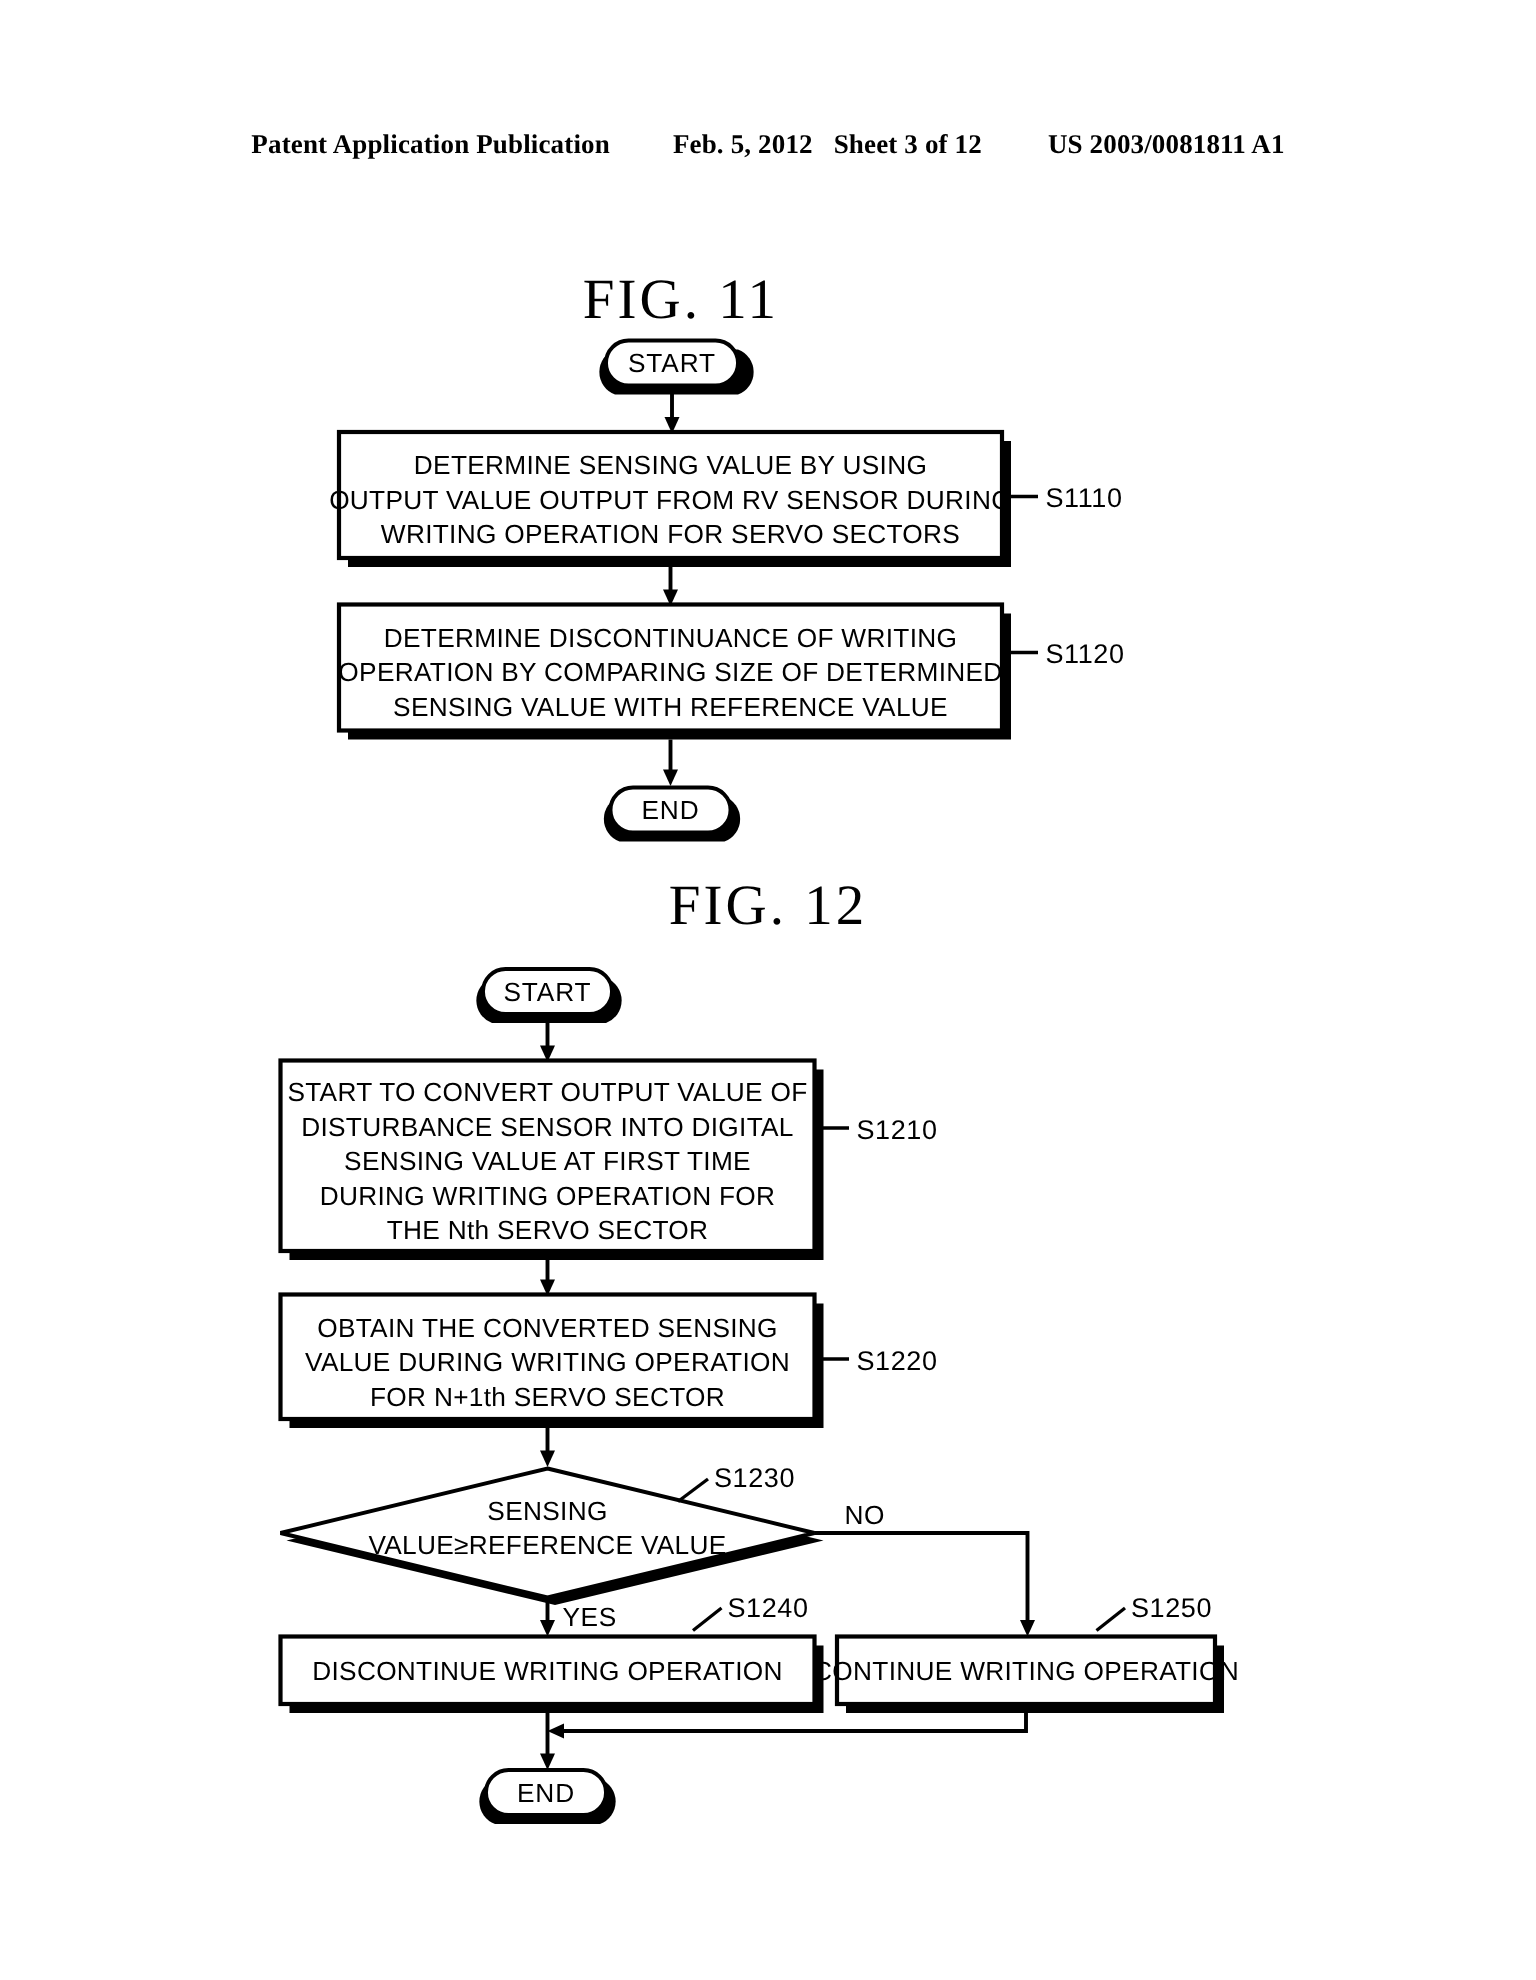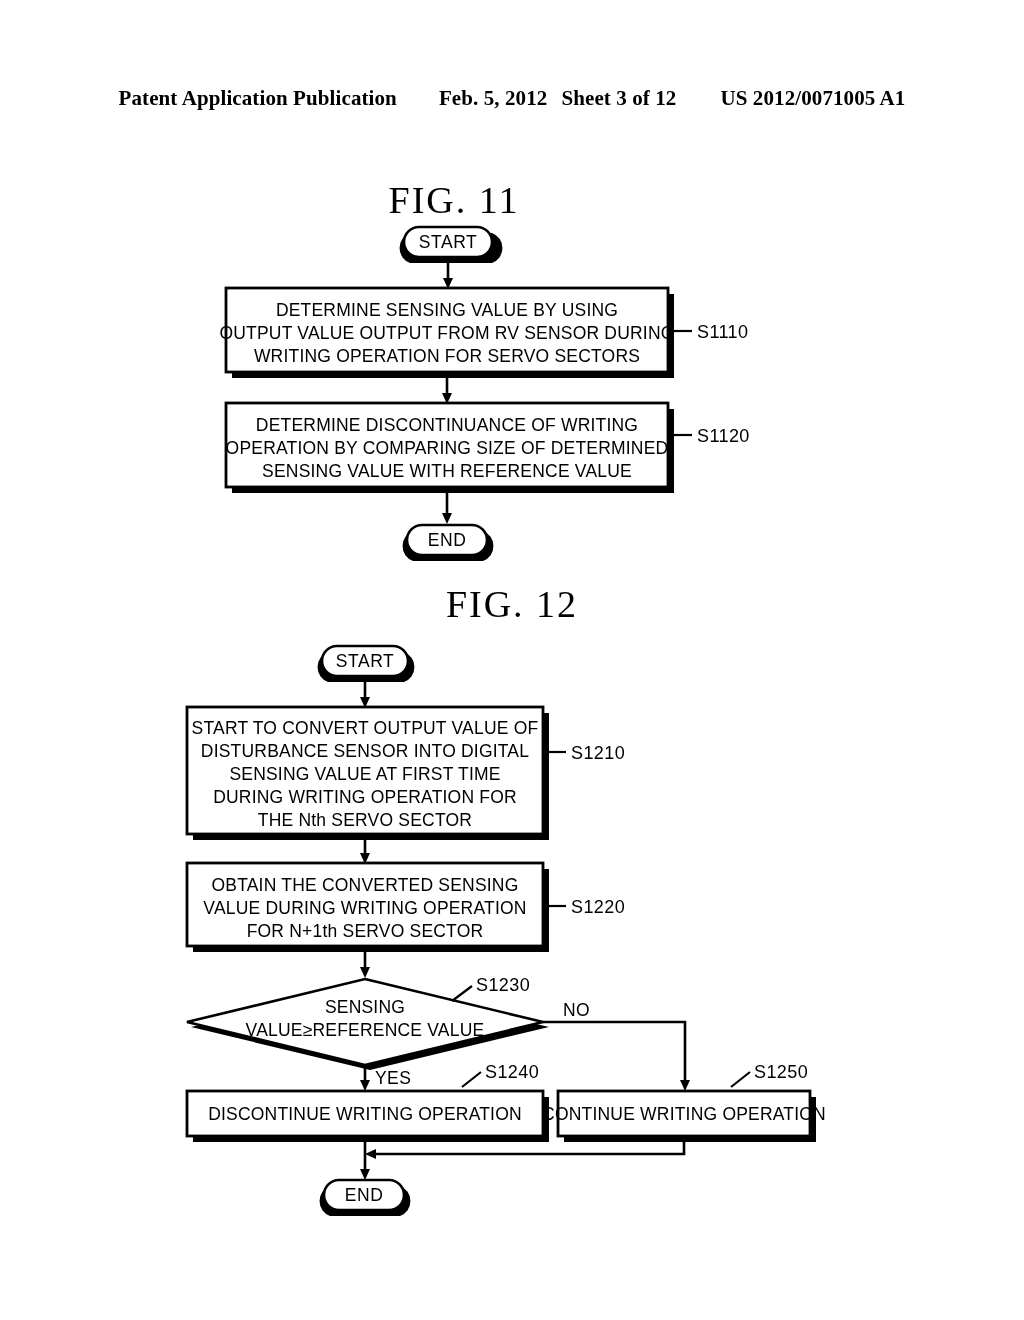--- a/index.html
+++ b/index.html
@@ -25,21 +25,21 @@
   .pat-header {
     position: absolute;
     top: 86px;
     left: 0;
     width: 1024px;
     display: flex;
     justify-content: center;
     align-items: baseline;
     font-family: "Liberation Serif", serif;
     font-weight: bold;
-    font-size: 21px;
+    font-size: 18px;
     letter-spacing: 0.1px;
     white-space: nowrap;
   }
   .pat-header .h-pub     { margin-right: 42px; }
   .pat-header .h-date    { margin-right: 14px; }
   .pat-header .h-sheet   { margin-right: 44px; }
   .pat-header .h-docnum  { }
 
   
   .fig-title {
@@ -97,21 +97,21 @@
 </style>
 </head>
 <body>
 
 <div id="page">
 
   <div class="pat-header">
     <span class="h-pub">Patent Application Publication</span>
     <span class="h-date">Feb. 5, 2012</span>
     <span class="h-sheet">Sheet 3 of 12</span>
-    <span class="h-docnum">US 2012/0071005 A1</span>
+    <span class="h-docnum">US 2003/0081811 A1</span>
   </div>
 
   <div id="fig11-title" class="fig-title">FIG.  11</div>
   <div id="fig12-title" class="fig-title">FIG.  12</div>
 
   <svg class="diagram" id="svg-fig11" viewBox="0 0 1024 1320">
 
     <g>
       <path class="shadow" d="M410,233 h82 a16,16 0 0 1 0,30 h-82 a16,16 0 0 1 0,-30 z"></path>
       <rect class="node-fill" x="404" y="227" width="88" height="30" rx="15" ry="15"></rect>

